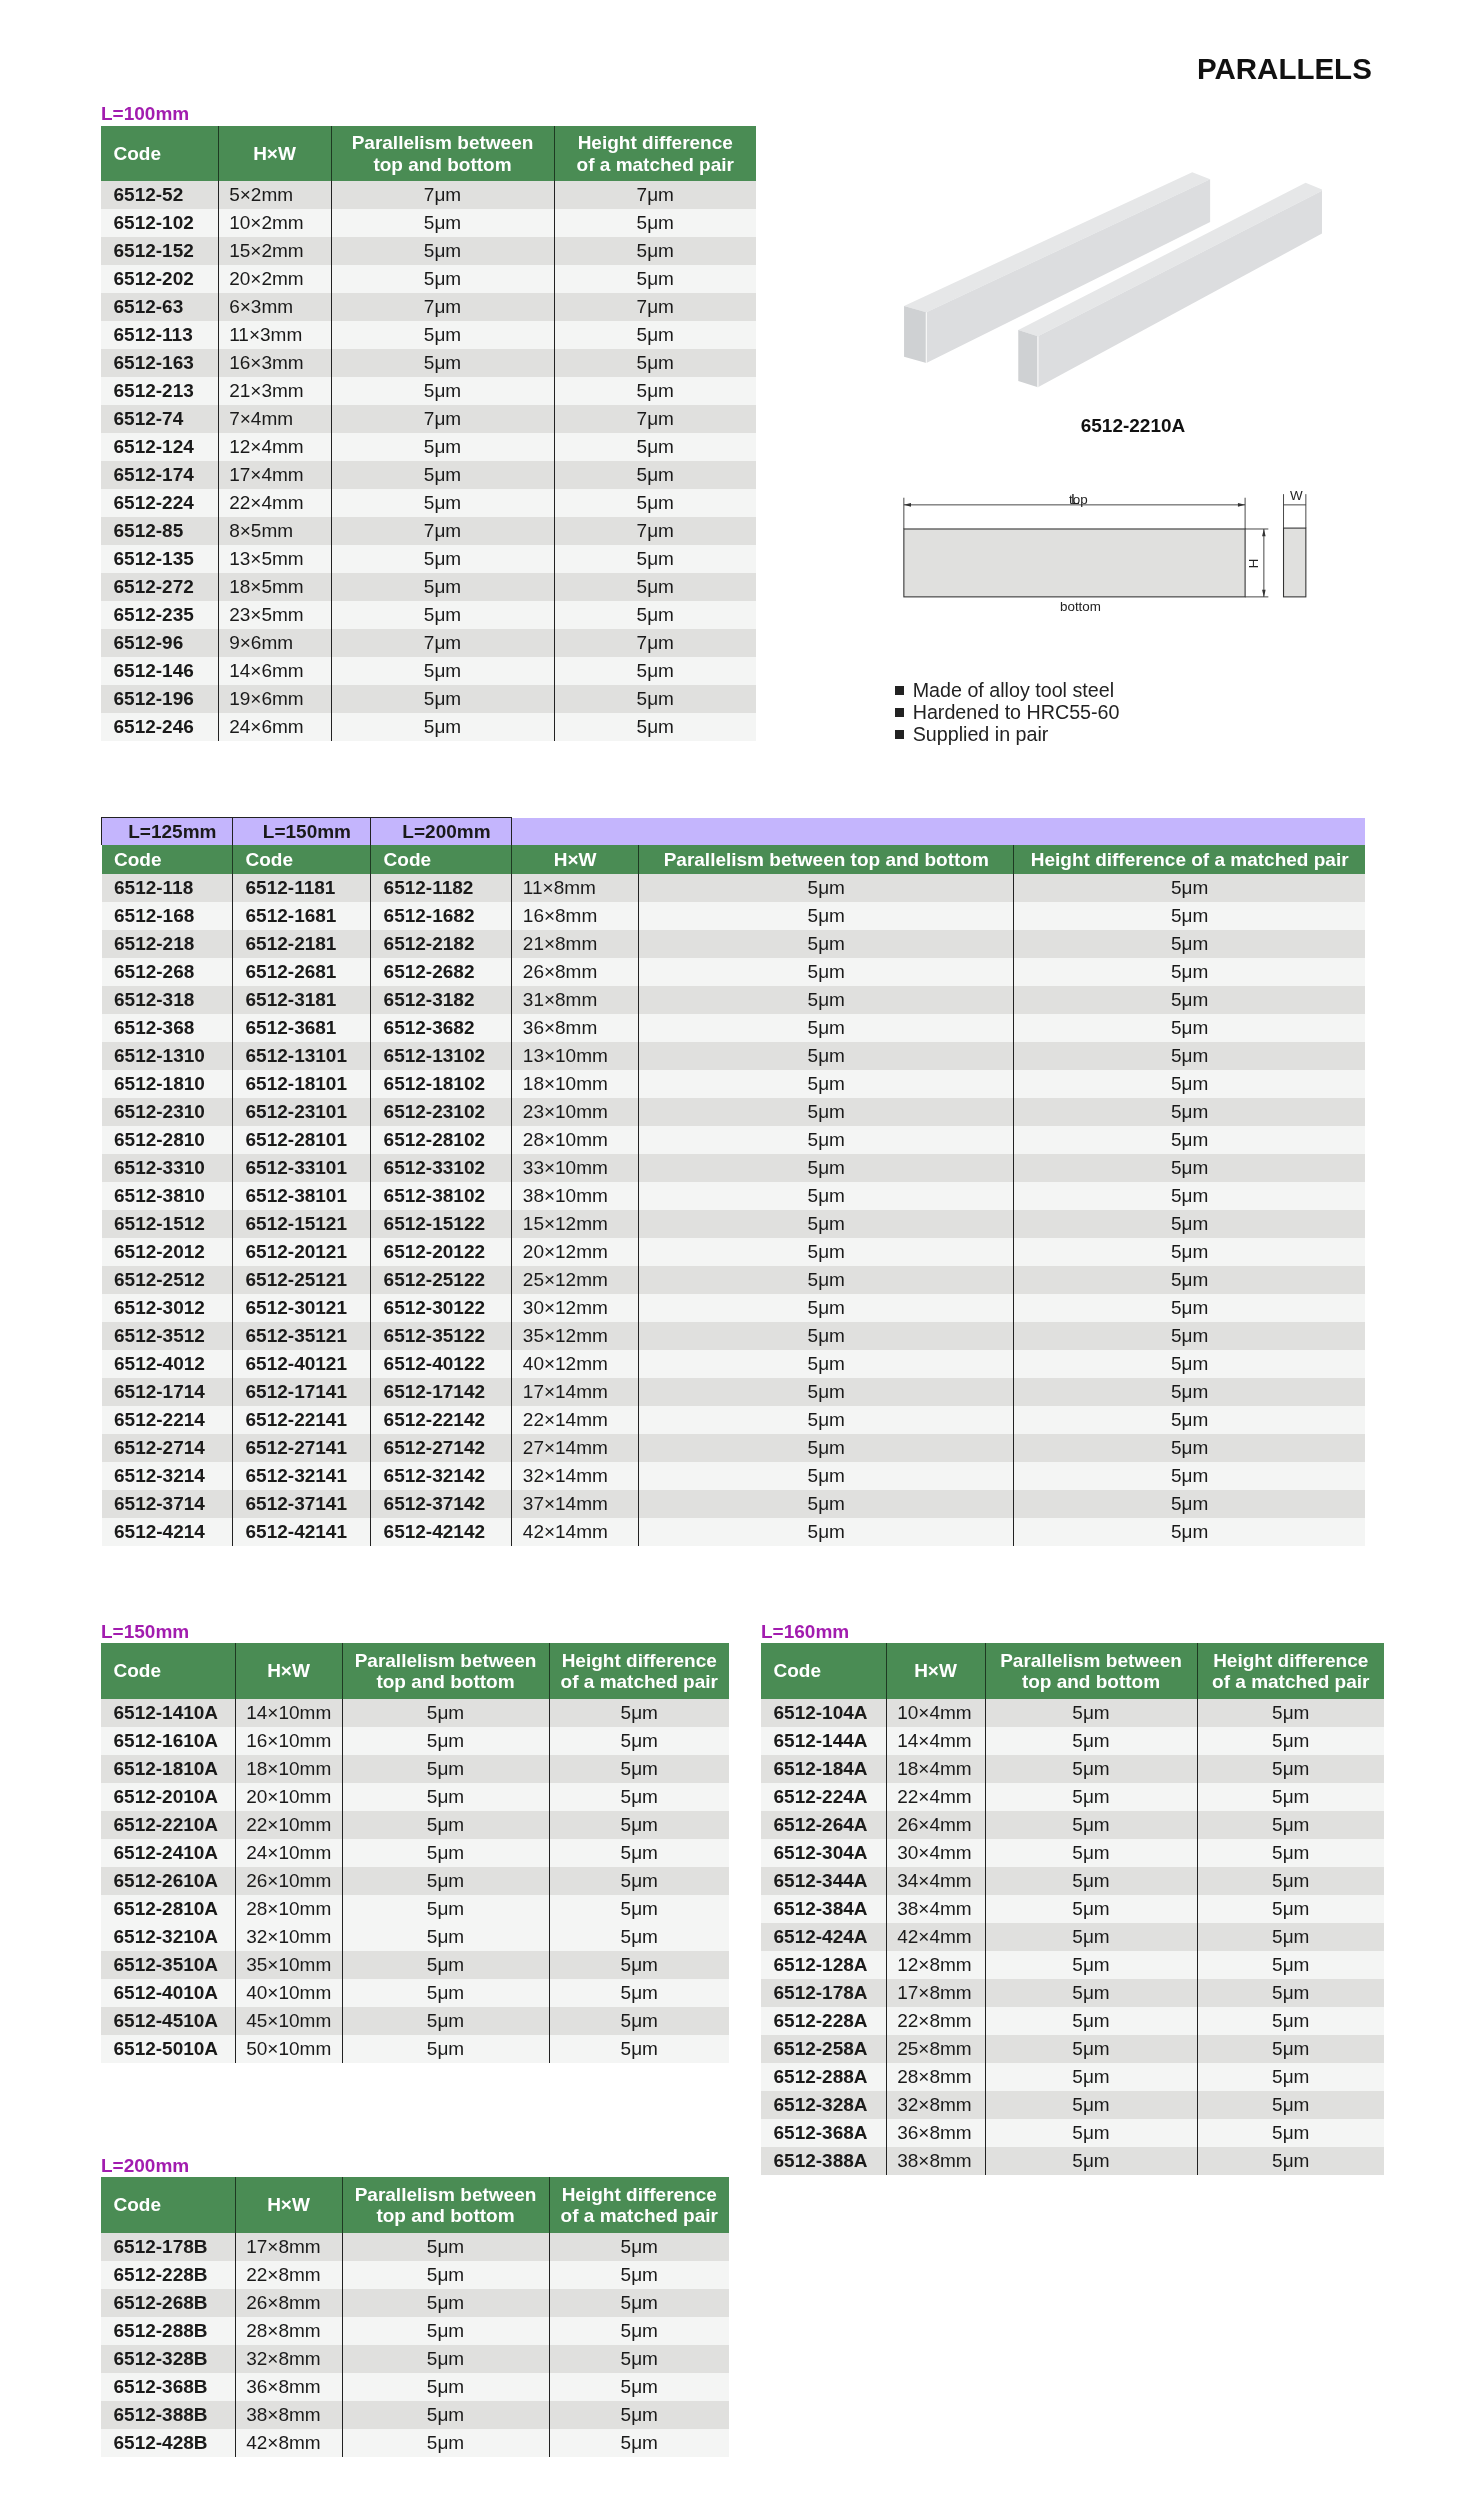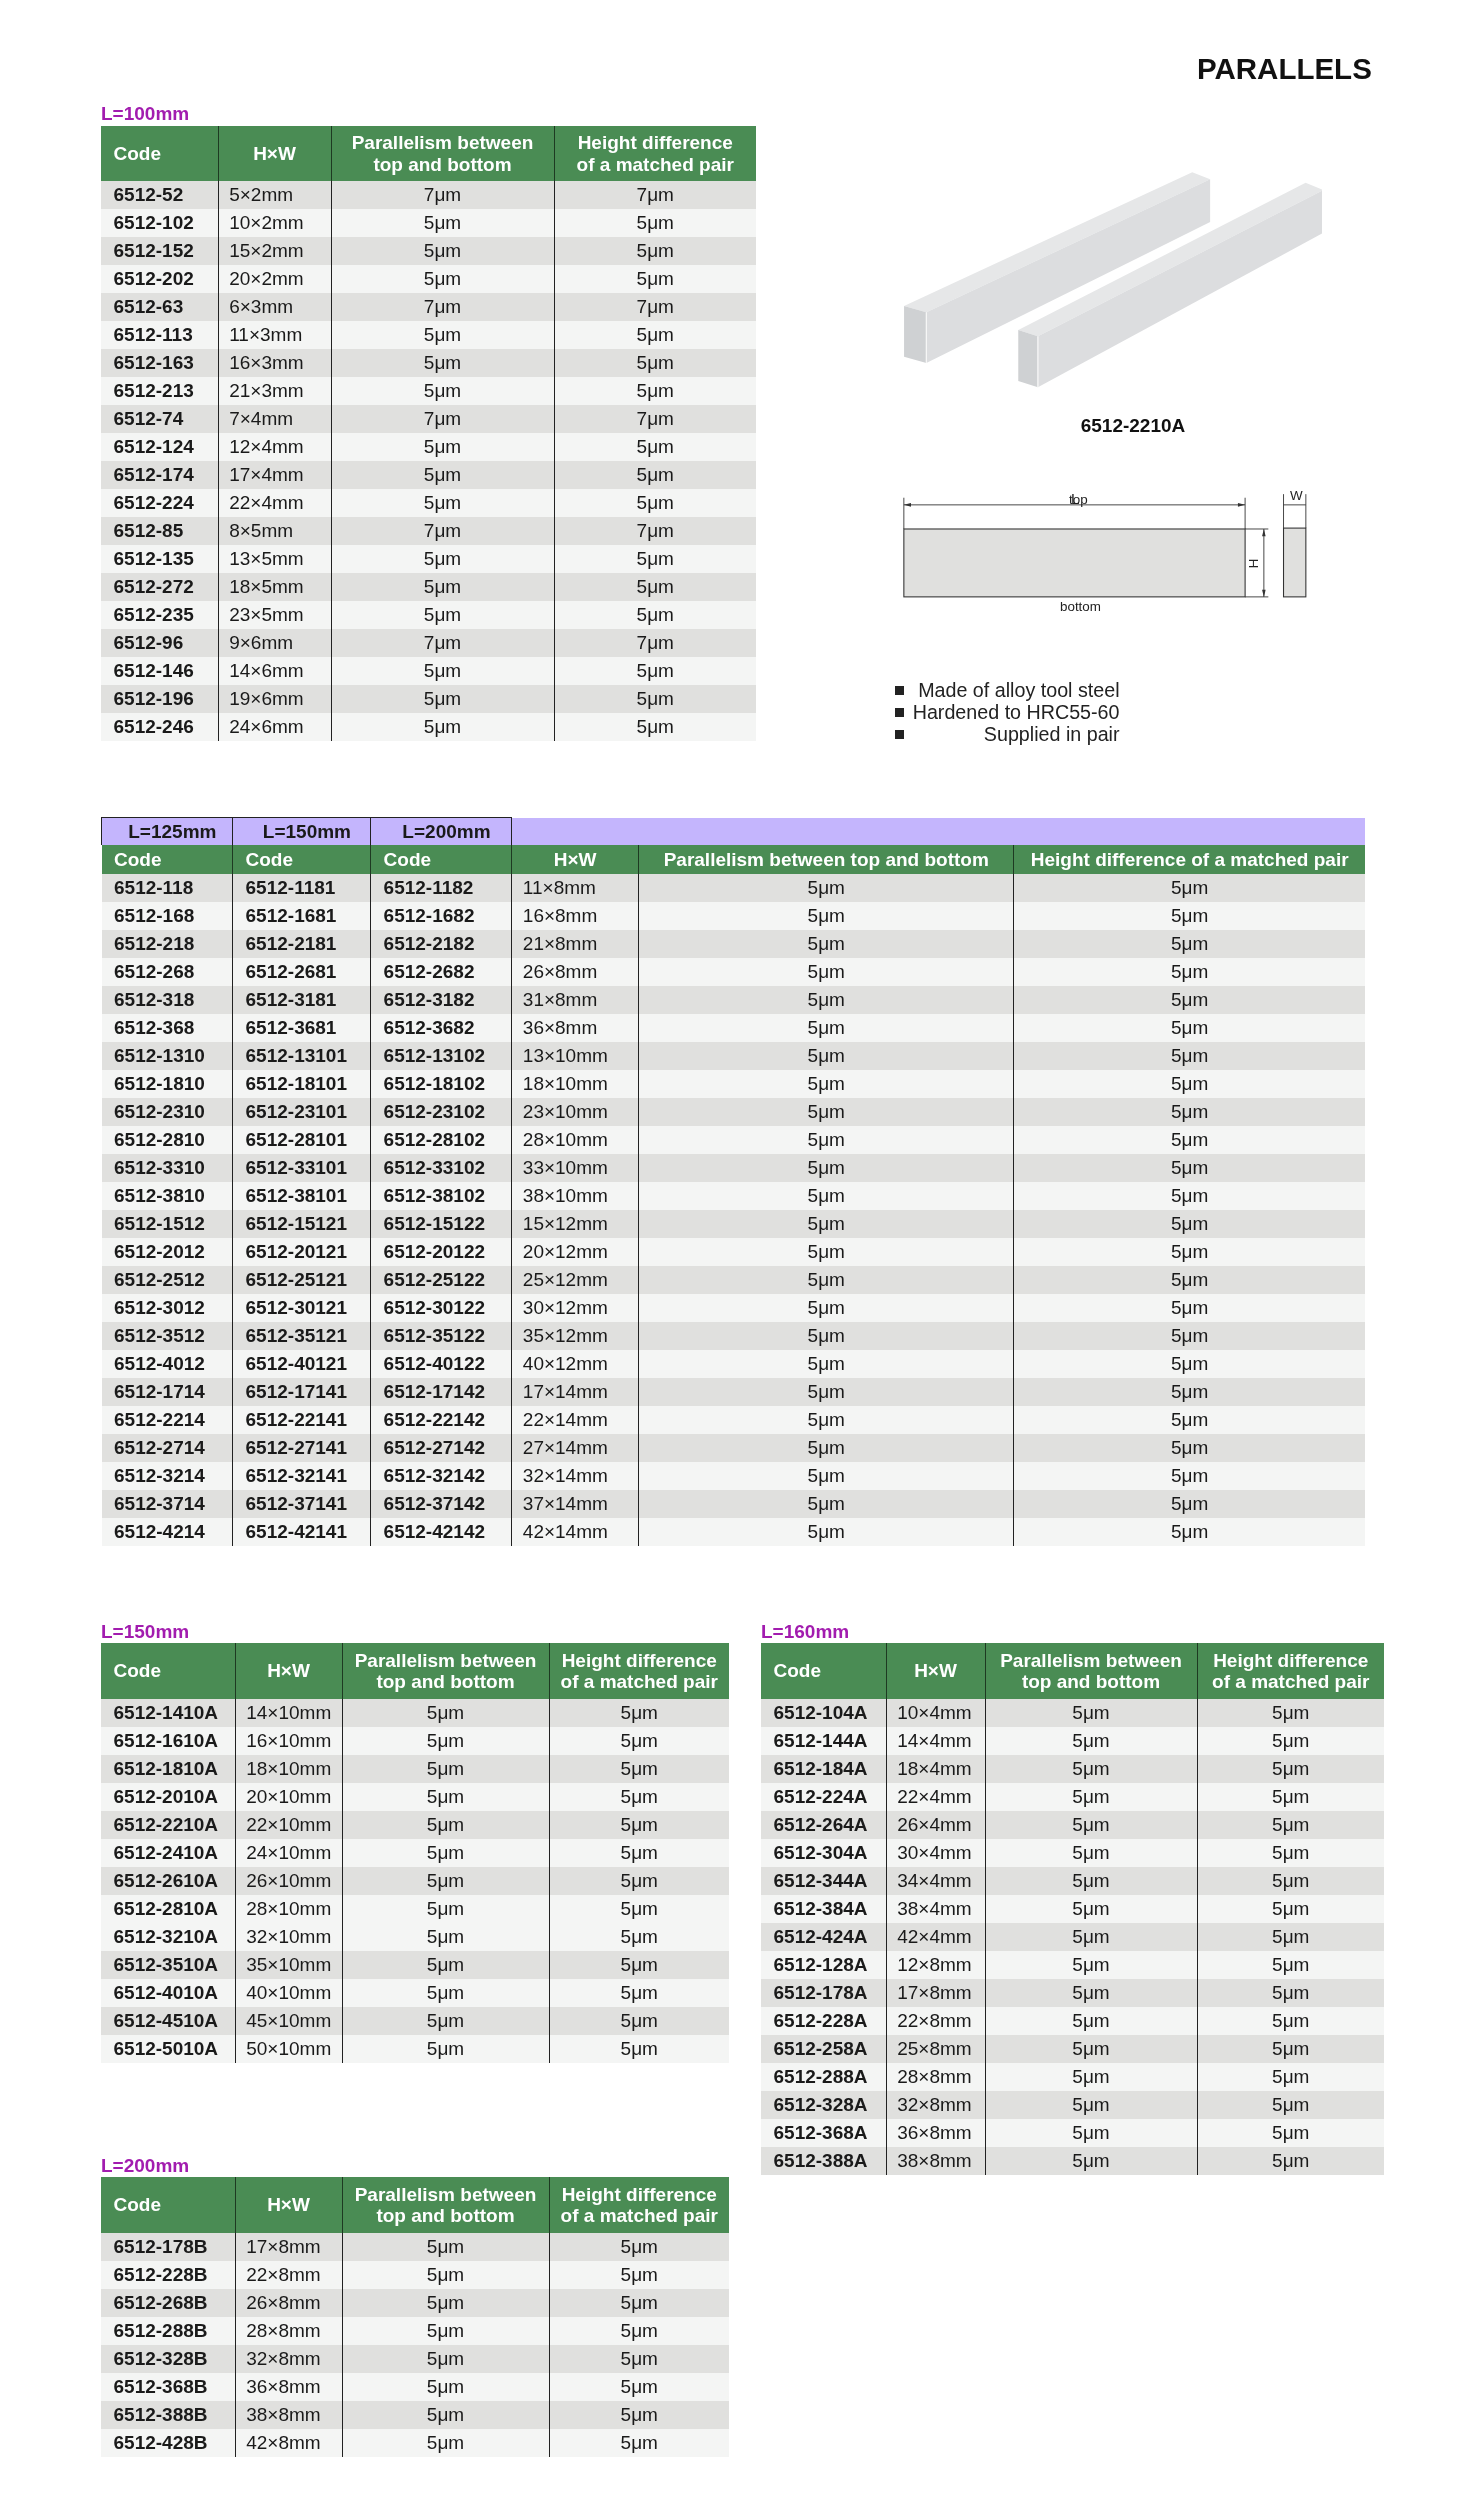--- a/index.html
+++ b/index.html
@@ -17,21 +17,21 @@
   table.spec td.hw { text-align:left; padding-left:10.7px; }
   table.spec tr.odd td { background:#e0e0de; }
   table.spec tr.even td { background:#f4f5f4; }
   
   table.mid td.code { font-weight:bold; text-align:left; padding-left:12.5px; }
   table.mid th { text-align:left; padding-left:12.5px; }
   table.mid th.c { text-align:center; padding-left:0; }
   table.mid tr.lrow td { background:#c4b5fd; font-weight:bold; border:1.3px solid #222; border-bottom:none; height:27px; padding-left:10.7px; text-align:center; }
   table.mid tr.lrow td.blank { border:none; }
   .bullets { left:893px; top:679px; font-size:19.7px; line-height:22px; color:#222; }
-  .bullets div { position:relative; padding-left:19.7px;text-align:right; }
+  .bullets div { position:relative; padding-left:19.7px; }
   .bullets div::before { content:""; position:absolute; left:1.8px; top:7.1px; width:9px; height:9px; background:#222; }
   .caption { font-size:19px; font-weight:bold; color:#111; }
   .dim-text { font-size:13.4px; color:#222; }
 </style>
 </head>
 <body>
 
 <div class="abs page-title">PARALLELS</div>
 
 <div class="abs len-label" style="left:101px; top:103px;">L=100mm</div>

